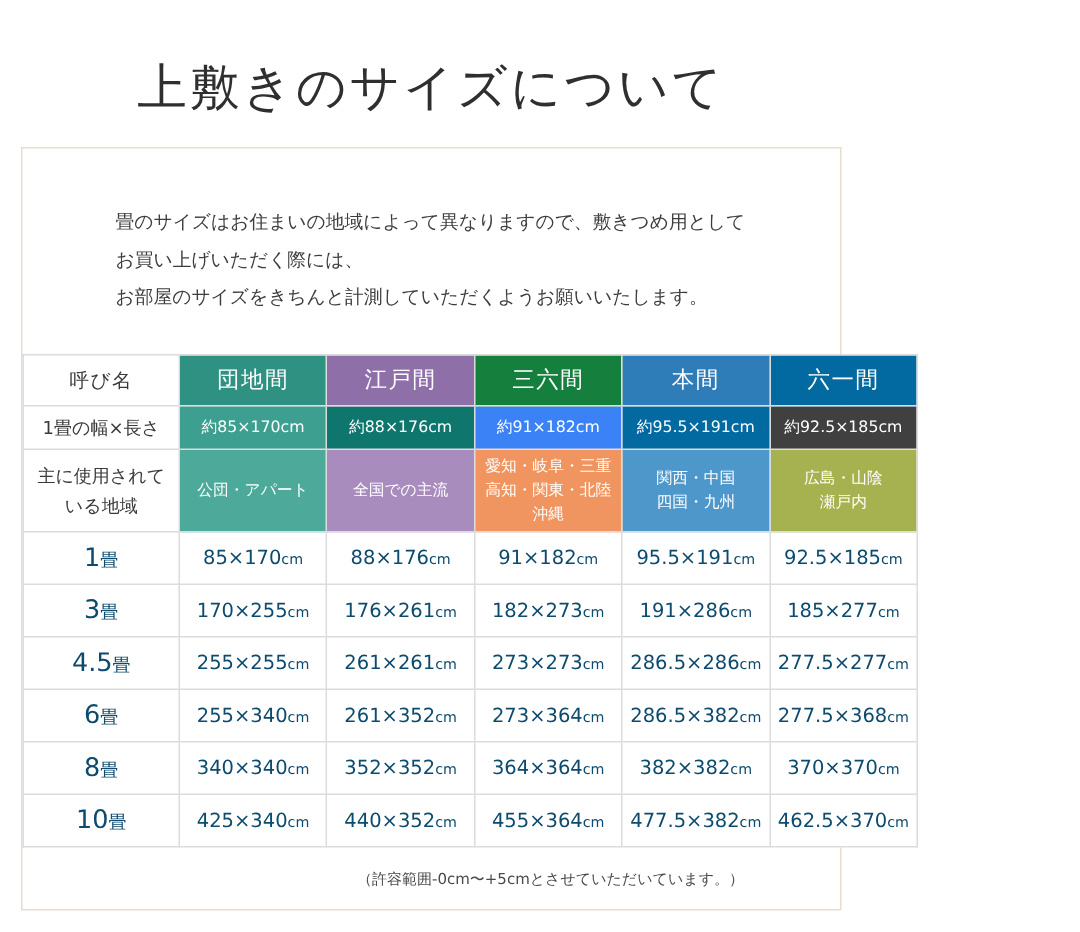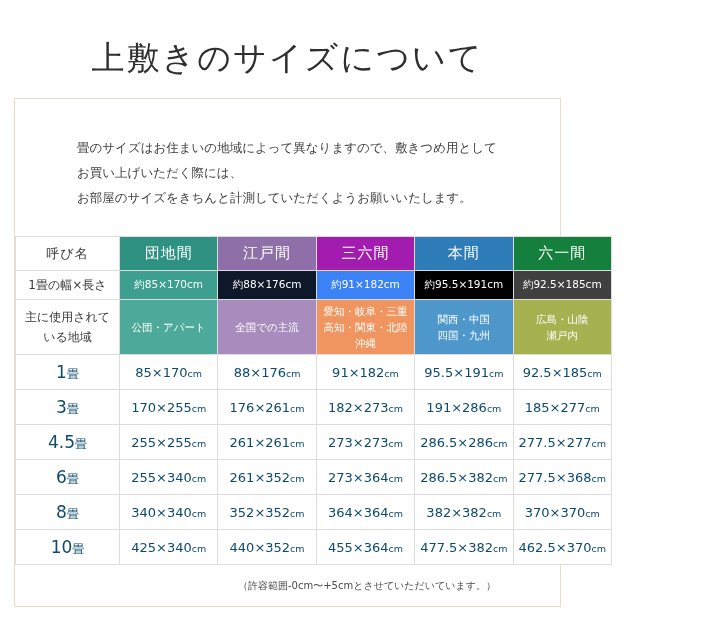--- a/index.html
+++ b/index.html
@@ -145,30 +145,30 @@
           <col class="cx">
           <col class="cx">
           <col class="cx">
           <col class="cx">
       </colgroup>
       <tbody id="table-body">
           <tr class="hdr">
             <td class="hdr-label">呼び名</td>
             <td style="background:#2f9182">団地間</td>
             <td style="background:#8f6fa8">江戸間</td>
-            <td style="background:#a21caf">三六間</td>
+            <td style="background:#15803d">三六間</td>
             <td style="background:#2e7cb8">本間</td>
-            <td style="background:#15803d">六一間</td>
+            <td style="background:#0369a1">六一間</td>
           </tr>
           <tr class="row-sub">
             <td class="lbl">1畳の幅×長さ</td>
             <td style="background:#3d9f90">約85×170cm</td>
-            <td style="background:#0f172a">約88×176cm</td>
+            <td style="background:#0f766e">約88×176cm</td>
             <td style="background:#3b82f6">約91×182cm</td>
-            <td style="background:#000000">約95.5×191cm</td>
+            <td style="background:#0369a1">約95.5×191cm</td>
             <td style="background:#404040">約92.5×185cm</td>
           </tr>
           <tr class="row-area">
             <td class="lbl">主に使用されて<br>いる地域</td>
             <td style="background:#4daa9b">公団・アパート</td>
             <td style="background:#a98cbe">全国での主流</td>
             <td style="background:#f0955f">愛知・岐阜・三重<br>高知・関東・北陸<br>沖縄</td>
             <td style="background:#4e97cb">関西・中国<br>四国・九州</td>
             <td style="background:#a6b14f">広島・山陰<br>瀬戸内</td>
           </tr>

